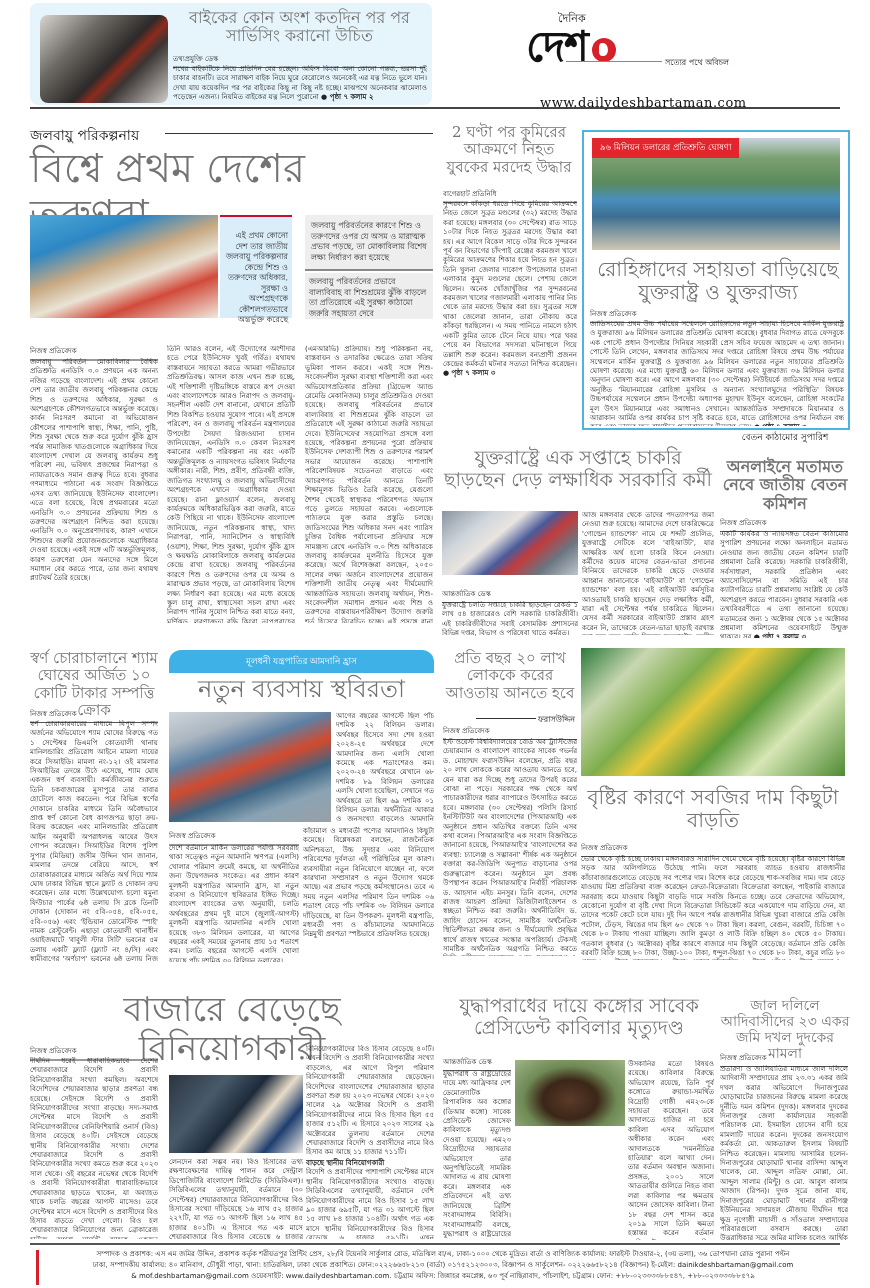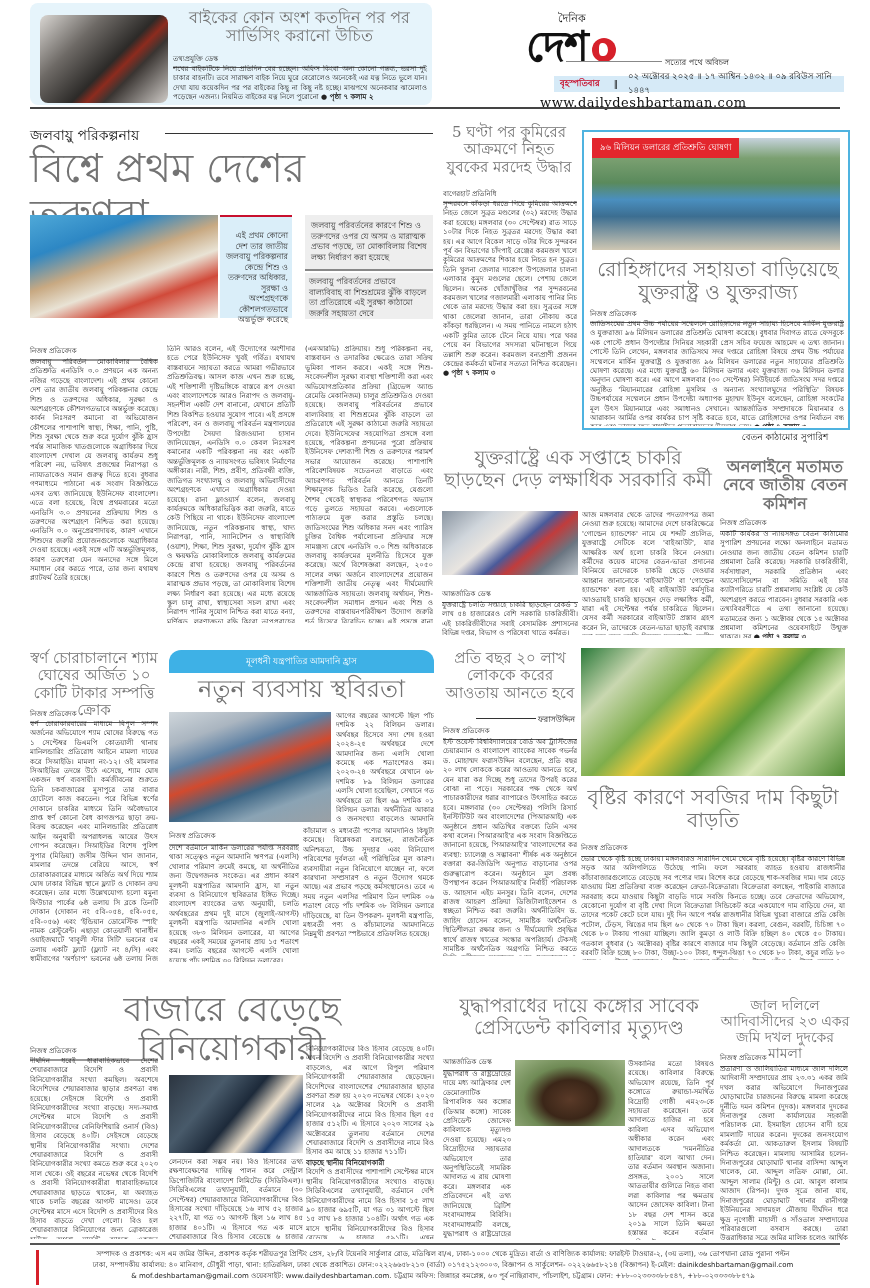--- a/index.html
+++ b/index.html
@@ -61,42 +61,37 @@
 </div>
 
 <div id="masthead" class="abs">
   <div id="dainik" class="abs">দৈনিক</div>
   <div id="logo" class="abs">
     <span>দেশ</span>
     <span id="logo-emblem"></span>
   </div>
   <div id="tagline-line" class="abs"></div>
   <div id="tagline" class="abs">সত্যের পথে অবিচল</div>
-  <div id="datebar" class="abs">
-    <span id="weekday">বৃহস্পতিবার</span>
-    <span id="date-sep">‖</span>
-    <span>০২ অক্টোবর ২০২৫ ॥ ১৭ আশ্বিন ১৪৩২ ॥ ০৯ রবিউস সানি ১৪৪৭</span>
-  </div>
   <div id="website" class="abs">www.dailydeshbartaman.com</div>
 </div>
 <div id="top-rule" class="abs"></div>
 
 <div id="kicker" class="abs">জলবায়ু পরিকল্পনায়</div>
 <div id="kicker-line" class="abs"></div>
 <div id="main-hl" class="abs hl">বিশ্বে প্রথম দেশের তরুণরা</div>
 <div id="main-img" class="abs photo"></div>
 <div id="main-pullquote" class="abs">এই প্রথম কোনো দেশ তার জাতীয় জলবায়ু পরিকল্পনার কেন্দ্রে শিশু ও তরুণদের অধিকার, সুরক্ষা ও অংশগ্রহণকে কৌশলগতভাবে অন্তর্ভুক্ত করেছে</div>
 <div id="side-quote-1" class="abs">জলবায়ু পরিবর্তনের কারণে শিশু ও তরুণদের ওপর যে অসম ও মারাত্মক প্রভাব পড়ছে, তা মোকাবিলায় বিশেষ লক্ষ্য নির্ধারণ করা হয়েছে</div>
 <div id="side-quote-2" class="abs">জলবায়ু পরিবর্তনের প্রভাবে বাল্যবিবাহ বা শিশুশ্রমের ঝুঁকি বাড়লে তা প্রতিরোধে এই সুরক্ষা কাঠামো জরুরি সহায়তা দেবে</div>
 <div class="abs byline" style="left:30px;top:345px;width:128px;">নিজস্ব প্রতিবেদক</div>
 <div class="abs body-text" style="left:30px;top:358px;width:128px;height:265px;">জলবায়ু পরিবর্তন মোকাবিলার বৈশ্বিক প্রতিশ্রুতি এনডিসি ৩.০ প্রণয়নে এক অনন্য নজির গড়েছে বাংলাদেশ। এই প্রথম কোনো দেশ তার জাতীয় জলবায়ু পরিকল্পনার কেন্দ্রে শিশু ও তরুণদের অধিকার, সুরক্ষা ও অংশগ্রহণকে কৌশলগতভাবে অন্তর্ভুক্ত করেছে। কার্বন নিঃসরণ কমানো বা অভিযোজন কৌশলের পাশাপাশি স্বাস্থ্য, শিক্ষা, পানি, পুষ্টি, শিশু সুরক্ষা থেকে শুরু করে দুর্যোগ ঝুঁকি হ্রাস পর্যন্ত সামাজিক খাতগুলোকে অগ্রাধিকার দিয়ে বাংলাদেশ দেখাল যে জলবায়ু কার্যক্রম শুধু পরিবেশ নয়, ভবিষ্যৎ প্রজন্মের নিরাপত্তা ও ন্যায্যতাকেও সমান গুরুত্ব দিতে হবে। বুধবার গণমাধ্যমে পাঠানো এক সংবাদ বিজ্ঞপ্তিতে এসব তথ্য জানিয়েছে ইউনিসেফ বাংলাদেশ। এতে বলা হয়েছে, বিশ্বে প্রথমবারের মতো এনডিসি ৩.০ প্রণয়নের প্রক্রিয়ায় শিশু ও তরুণদের অংশগ্রহণ নিশ্চিত করা হয়েছে। এনডিসি ৩.০ অনুপ্রেরণাদায়ক, কারণ এখানে শিশুদের জরুরি প্রয়োজনগুলোকে অগ্রাধিকার দেওয়া হয়েছে। একই সঙ্গে এটি অন্তর্ভুক্তিমূলক, কারণ তরুণেরা যেন অন্যদের সঙ্গে মিলে সমাধান বের করতে পারে, তার জন্য যথাযথ প্ল্যাটফর্ম তৈরি হয়েছে।</div>
 <div class="abs body-text" style="left:167px;top:345px;width:128px;height:278px;">তিনি আরও বলেন, এই উদ্যোগের অংশীদার হতে পেরে ইউনিসেফ খুবই গর্বিত। যথাযথ বাস্তবায়নে সহায়তা করতে আমরা গভীরভাবে প্রতিশ্রুতিবদ্ধ। আসল কাজ এখন শুরু হচ্ছে, এই শক্তিশালী দৃষ্টিভঙ্গিকে বাস্তবে রূপ দেওয়া এবং বাংলাদেশকে আরও নিরাপদ ও জলবায়ু-সহনশীল একটি দেশ বানানো, যেখানে প্রতিটি শিশু বিকশিত হওয়ার সুযোগ পাবে। এই প্রসঙ্গে পরিবেশ, বন ও জলবায়ু পরিবর্তন মন্ত্রণালয়ের উপদেষ্টা সৈয়দা রিজওয়ানা হাসান জানিয়েছেন, এনডিসি ৩.০ কেবল নিঃসরণ কমানোর একটি পরিকল্পনা নয় বরং একটি অন্তর্ভুক্তিমূলক ও ন্যায়সংগত ভবিষ্যৎ নির্মাণের অঙ্গীকার। নারী, শিশু, প্রবীণ, প্রতিবন্ধী ব্যক্তি, জাতিগত সংখ্যালঘু ও জলবায়ু অভিবাসীদের অংশগ্রহণকে এখানে অগ্রাধিকার দেওয়া হয়েছে। রানা ফ্লাওয়ার্স বলেন, জলবায়ু কার্যক্রমকে অধিকারভিত্তিক করা জরুরি, যাতে কেউ পিছিয়ে না থাকে। ইউনিসেফ বাংলাদেশ জানিয়েছে, নতুন পরিকল্পনায় স্বাস্থ্য, খাদ্য নিরাপত্তা, পানি, স্যানিটেশন ও স্বাস্থ্যবিধি (ওয়াশ), শিক্ষা, শিশু সুরক্ষা, দুর্যোগ ঝুঁকি হ্রাস ও ক্ষয়ক্ষতি মোকাবিলাকে জলবায়ু কার্যক্রমের কেন্দ্রে রাখা হয়েছে। জলবায়ু পরিবর্তনের কারণে শিশু ও তরুণদের ওপর যে অসম ও মারাত্মক প্রভাব পড়ছে, তা মোকাবিলায় বিশেষ লক্ষ্য নির্ধারণ করা হয়েছে। এর মধ্যে রয়েছে স্কুল চালু রাখা, স্বাস্থ্যসেবা সচল রাখা এবং নিরাপদ পানির সুযোগ নিশ্চিত করা যাতে বন্যা, ঘূর্ণিঝড়, লবণাক্ততা বৃদ্ধি কিংবা তাপপ্রবাহের মতো জলবায়ুজনিত দুর্যোগেও মৌলিক সেবাগুলো ক্ষতিগ্রস্ত না হয়। এতে আরও জানানো হয়েছে, বিশ্বে প্রথমবারের মতো তরুণদের অন্তর্ভুক্ত করা হয়েছে এনডিসি কাঠামোর মনিটরিং, রিপোর্টিং ও ভেরিফিকেশন</div>
 <div class="abs body-text" style="left:305px;top:345px;width:128px;height:278px;">(এমআরভি) প্রক্রিয়ায়। শুধু পরিকল্পনা নয়, বাস্তবায়ন ও তদারকির ক্ষেত্রেও তারা সক্রিয় ভূমিকা পালন করবে। একই সঙ্গে শিশু-সংবেদনশীল সুরক্ষা ব্যবস্থা শক্তিশালী করা এবং অভিযোগপ্রতিকার প্রক্রিয়া (গ্রিভেন্স অ্যান্ড রেমেডি মেকানিজম) চালুর প্রতিশ্রুতিও দেওয়া হয়েছে। জলবায়ু পরিবর্তনের প্রভাবে বাল্যবিবাহ বা শিশুশ্রমের ঝুঁকি বাড়লে তা প্রতিরোধে এই সুরক্ষা কাঠামো জরুরি সহায়তা দেবে। ইউনিসেফের সহযোগিতা প্রসঙ্গে বলা হয়েছে, পরিকল্পনা প্রণয়নের পুরো প্রক্রিয়ায় ইউনিসেফ দেশব্যাপী শিশু ও তরুণদের পরামর্শ সভার আয়োজন করেছে। পাশাপাশি পরিবেশবিষয়ক সচেতনতা বাড়াতে এবং আচরণগত পরিবর্তন আনতে তিনটি শিক্ষামূলক ভিডিও তৈরি করেছে, যেগুলো শৈশব থেকেই স্বাস্থ্যকর পরিবেশগত অভ্যাস গড়ে তুলতে সহায়তা করবে। এগুলোকে পাঠ্যক্রমে যুক্ত করার প্রস্তুতি চলছে। জাতিসংঘের শিশু অধিকার সনদ এবং প্যারিস চুক্তির বৈশ্বিক পর্যালোচনা প্রক্রিয়ার সঙ্গে সামঞ্জস্য রেখে এনডিসি ৩.০ শিশু অধিকারকে জলবায়ু কার্যক্রমের মূলনীতি হিসেবে যুক্ত করেছে। অর্থে বিশেষজ্ঞরা বলছেন, ২০৫০ সালের লক্ষ্য অর্জনে বাংলাদেশের প্রয়োজন শক্তিশালী জাতীয় নেতৃত্ব এবং দীর্ঘমেয়াদি আন্তর্জাতিক সহায়তা। জলবায়ু অর্থায়ন, শিশু-সংবেদনশীল সমাধান প্রণয়ন এবং শিশু ও তরুণদের বাস্তবায়নপরিবীক্ষণ উদ্যোগ জরুরি শর্ত হিসেবে বিবেচিত হচ্ছে। এই প্রসঙ্গে রানা ফ্লাওয়ার্স বলেন, কেবল একটি জলবায়ু পরিকল্পনা নয়, এনডিসি ৩.০ একটি পরিবর্তনের পরিকল্পনা। এটি আজকের শিশু ও তরুণদের সুরক্ষিত করার পাশাপাশি সবার জন্য একটি নিরাপদ, সহনশীল ভবিষ্যৎ নিশ্চিত করবে।</div>
 
-<div class="abs hl" style="left:443px;top:124px;width:132px;font-size:15px;">5 ঘণ্টা পর কুমিরের আক্রমণে নিহত যুবকের মরদেহ উদ্ধার</div>
+<div class="abs hl" style="left:443px;top:124px;width:132px;font-size:15px;">2 ঘণ্টা পর কুমিরের আক্রমণে নিহত যুবকের মরদেহ উদ্ধার</div>
 <div class="abs byline" style="left:443px;top:188px;width:134px;border-bottom:1px solid #555;">বাগেরহাট প্রতিনিধি</div>
 <div class="abs body-text" style="left:443px;top:200px;width:134px;height:228px;"><span>সুন্দরবনে কাঁকড়া ধরতে গিয়ে কুমিরের আক্রমণে নিহত জেলে সুব্রত মণ্ডলের (৩২) মরদেহ উদ্ধার করা হয়েছে। মঙ্গলবার (৩০ সেপ্টেম্বর) রাত সাড়ে ১০টার দিকে নিহত সুব্রতর মরদেহ উদ্ধার করা হয়। এর আগে বিকেল সাড়ে ৩টার দিকে সুন্দরবন পূর্ব বন বিভাগের চাঁদপাই রেঞ্জের করমজল খালে কুমিরের আক্রমণের শিকার হয়ে নিহত হন সুব্রত। তিনি খুলনা জেলার দাকোপ উপজেলার চালনা এলাকার কুমুদ মণ্ডলের ছেলে। পেশায় জেলে ছিলেন। অনেক খোঁজাখুঁজির পর সুন্দরবনের করমজল খালের গজালমারী এলাকায় পানির নিচ থেকে তার মরদেহ উদ্ধার করা হয়। সুব্রতর সঙ্গে থাকা জেলেরা জানান, তারা নৌকায় করে কাঁকড়া ধরছিলেন। এ সময় পানিতে নামলে হঠাৎ একটি কুমির তাকে টেনে নিয়ে যায়। পরে খবর পেয়ে বন বিভাগের সদস্যরা ঘটনাস্থলে গিয়ে তল্লাশি শুরু করেন। করমজল বন্যপ্রাণী প্রজনন কেন্দ্রের কর্মকর্তা ঘটনার সত্যতা নিশ্চিত করেছেন।</span> <span class="ref">● পৃষ্ঠা ৭ কলাম ৩</span></div>
 
 <div id="roh-box" class="abs">
   <div id="roh-img" class="abs photo"></div>
   <div id="roh-tag" class="abs">৯৬ মিলিয়ন ডলারের প্রতিশ্রুতি ঘোষণা</div>
   <div id="roh-hl" class="abs hl">রোহিঙ্গাদের সহায়তা বাড়িয়েছে যুক্তরাষ্ট্র ও যুক্তরাজ্য</div>
   <div class="abs byline" style="left:6px;top:176px;width:254px;border-bottom:1px solid #555;">নিজস্ব প্রতিবেদক</div>
   <div class="abs body-text" style="left:6px;top:188px;width:254px;height:106px;"><span>জাতিসংঘের প্রথম উচ্চ পর্যায়ের সম্মেলনে রোহিঙ্গাদের নতুন সাহায্য হিসেবে মার্কিন যুক্তরাষ্ট্র ও যুক্তরাজ্য ৯৬ মিলিয়ন ডলারের প্রতিশ্রুতি ঘোষণা করেছে। বুধবার দিবাগত রাতে ফেসবুকে এক পোস্টে প্রধান উপদেষ্টার সিনিয়র সহকারী প্রেস সচিব ফয়েজ আহমেদ এ তথ্য জানান। পোস্টে তিনি লেখেন, মঙ্গলবার জাতিসংঘ সদর দপ্তরে রোহিঙ্গা বিষয়ে প্রথম উচ্চ পর্যায়ের সম্মেলনে মার্কিন যুক্তরাষ্ট্র ও যুক্তরাজ্য ৯৬ মিলিয়ন ডলারের নতুন সাহায্যের প্রতিশ্রুতি ঘোষণা করেছে। এর মধ্যে যুক্তরাষ্ট্র ৬০ মিলিয়ন ডলার এবং যুক্তরাজ্য ৩৬ মিলিয়ন ডলার অনুদান ঘোষণা করে। এর আগে মঙ্গলবার (৩০ সেপ্টেম্বর) নিউইয়র্কে জাতিসংঘ সদর দপ্তরে অনুষ্ঠিত 'মিয়ানমারের রোহিঙ্গা মুসলিম ও অন্যান্য সংখ্যালঘুদের পরিস্থিতি' বিষয়ক উচ্চপর্যায়ের সম্মেলনে প্রধান উপদেষ্টা অধ্যাপক মুহাম্মদ ইউনূস বলেছেন, রোহিঙ্গা সংকটের মূল উৎস মিয়ানমারে এবং সমাধানও সেখানে। আন্তর্জাতিক সম্প্রদায়কে মিয়ানমার ও আরাকান আর্মির ওপর কার্যকর চাপ সৃষ্টি করতে হবে, যাতে রোহিঙ্গাদের ওপর নির্যাতন বন্ধ করে এবং তাদের দ্রুত রাখাইনে প্রত্যাবাসনের উদ্যোগ নেয়।</span> <span class="ref">● পৃষ্ঠা ৭ কলাম ৩</span></div>
 </div>

